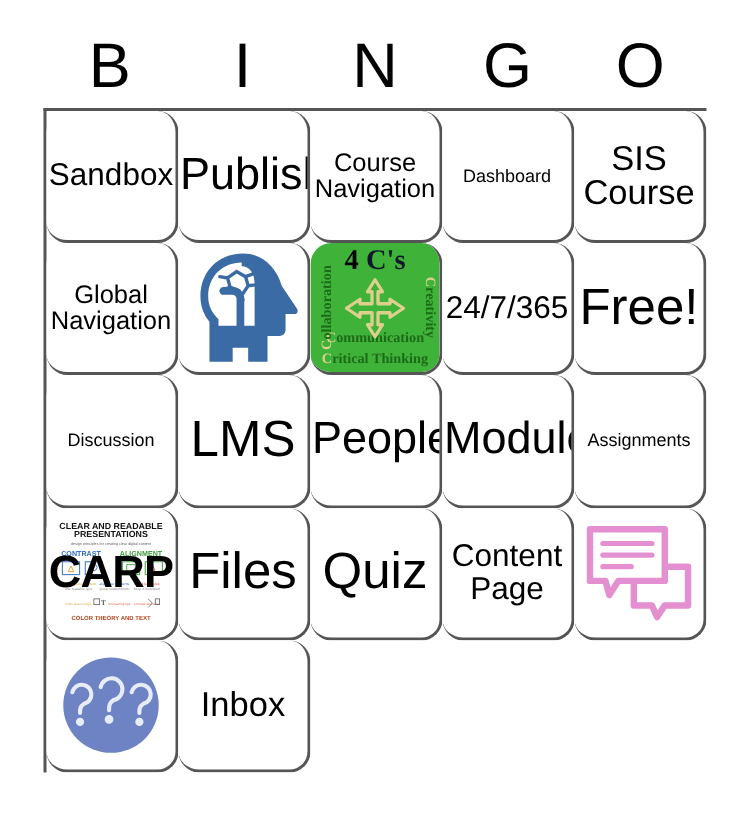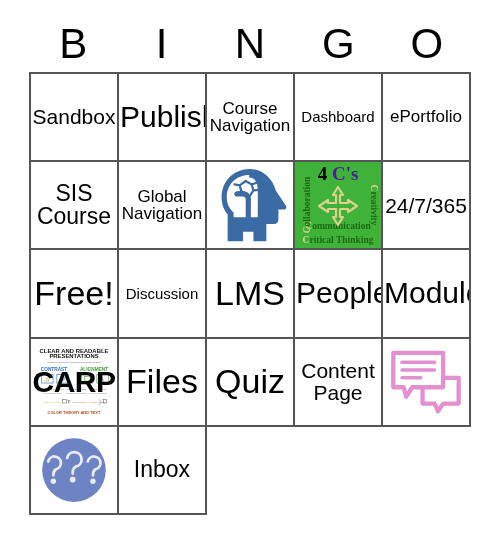--- a/index.html
+++ b/index.html
@@ -55,37 +55,38 @@
   .cell {
     border-right: 2px solid #555;
     border-bottom: 2px solid #555;
     box-sizing: border-box;
     position: relative;
     display: flex;
     align-items: center;
     justify-content: center;
     overflow: hidden;
     background: #fff;
+    border-radius: 14px;
   }
   .cell-text {
     text-align: center;
     line-height: 1.02;
     width: 100%;
     padding: 0 1px;
     box-sizing: border-box;
     word-break: normal;
     white-space: pre-line;
   }
   
   .fs-xxl { font-size: 34px; }
   .fs-xl  { font-size: 30px; }
   .fs-lg  { font-size: 23px; }
   .fs-md  { font-size: 21px; }
   .fs-sm  { font-size: 17px; }
-  .fs-xs  { font-size: 15px; }
+  .fs-xs  { font-size: 12px; }
 
   
   .img-wrap {
     width: 100%;
     height: 100%;
     display: flex;
     align-items: center;
     justify-content: center;
   }
 
@@ -104,21 +105,21 @@
     right: 0;
     text-align: center;
     font-family: "Liberation Serif", serif;
     font-weight: bold;
     font-size: 19px;
     line-height: 1;
     color: #000;
   }
   .fourcs .title em {
     font-style: normal;
-    color: #4c1d95;
+    color: #0f172a;
   }
   .fourcs .lbl {
     position: absolute;
     font-family: "Liberation Serif", serif;
     font-weight: bold;
     font-size: 9.5px;
     line-height: 1;
     color: #1d6b16;
     white-space: nowrap;
   }
@@ -195,23 +196,20 @@
     </div>
     <div class="cell">
       <div class="cell-text fs-xl">Publish</div>
     </div>
     <div class="cell">
       <div class="cell-text fs-sm">Course
 Navigation</div>
     </div>
     <div class="cell">
       <div class="cell-text fs-xs">Dashboard</div>
-    </div>
-    <div class="cell">
-      <div class="cell-text fs-sm">ePortfolio</div>
     </div>
 
     <div class="cell">
       <div class="cell-text fs-lg">SIS
 Course</div>
     </div>
     <div class="cell">
       <div class="cell-text fs-sm">Global
 Navigation</div>
     </div>
@@ -254,20 +252,23 @@
     </div>
     <div class="cell">
       <div class="cell-text fs-xxl">LMS</div>
     </div>
 
     <div class="cell">
       <div class="cell-text fs-xl">People</div>
     </div>
     <div class="cell">
       <div class="cell-text fs-xl">Module</div>
+    </div>
+    <div class="cell">
+      <div class="cell-text fs-xs">Assignments</div>
     </div>
     <div class="cell">
       <div class="carp">
         <div class="info">
           <svg viewBox="0 0 84 80" width="100%" height="100%" xmlns="http://www.w3.org/2000/svg">
             <rect x="0" y="0" width="84" height="80" fill="#ffffff"></rect>
             <text x="42" y="9" text-anchor="middle" font-family="Liberation Sans, sans-serif" font-size="6.2" font-weight="bold" fill="#111">CLEAR AND READABLE</text>
             <text x="42" y="15" text-anchor="middle" font-family="Liberation Sans, sans-serif" font-size="6.2" font-weight="bold" fill="#111">PRESENTATIONS</text>
             <text x="42" y="20" text-anchor="middle" font-family="Liberation Sans, sans-serif" font-size="2.6" fill="#666">design principles for creating clear digital content</text>
             <text x="21" y="28" text-anchor="middle" font-family="Liberation Sans, sans-serif" font-size="5" font-weight="bold" fill="#2f6fc4">CONTRAST</text>

